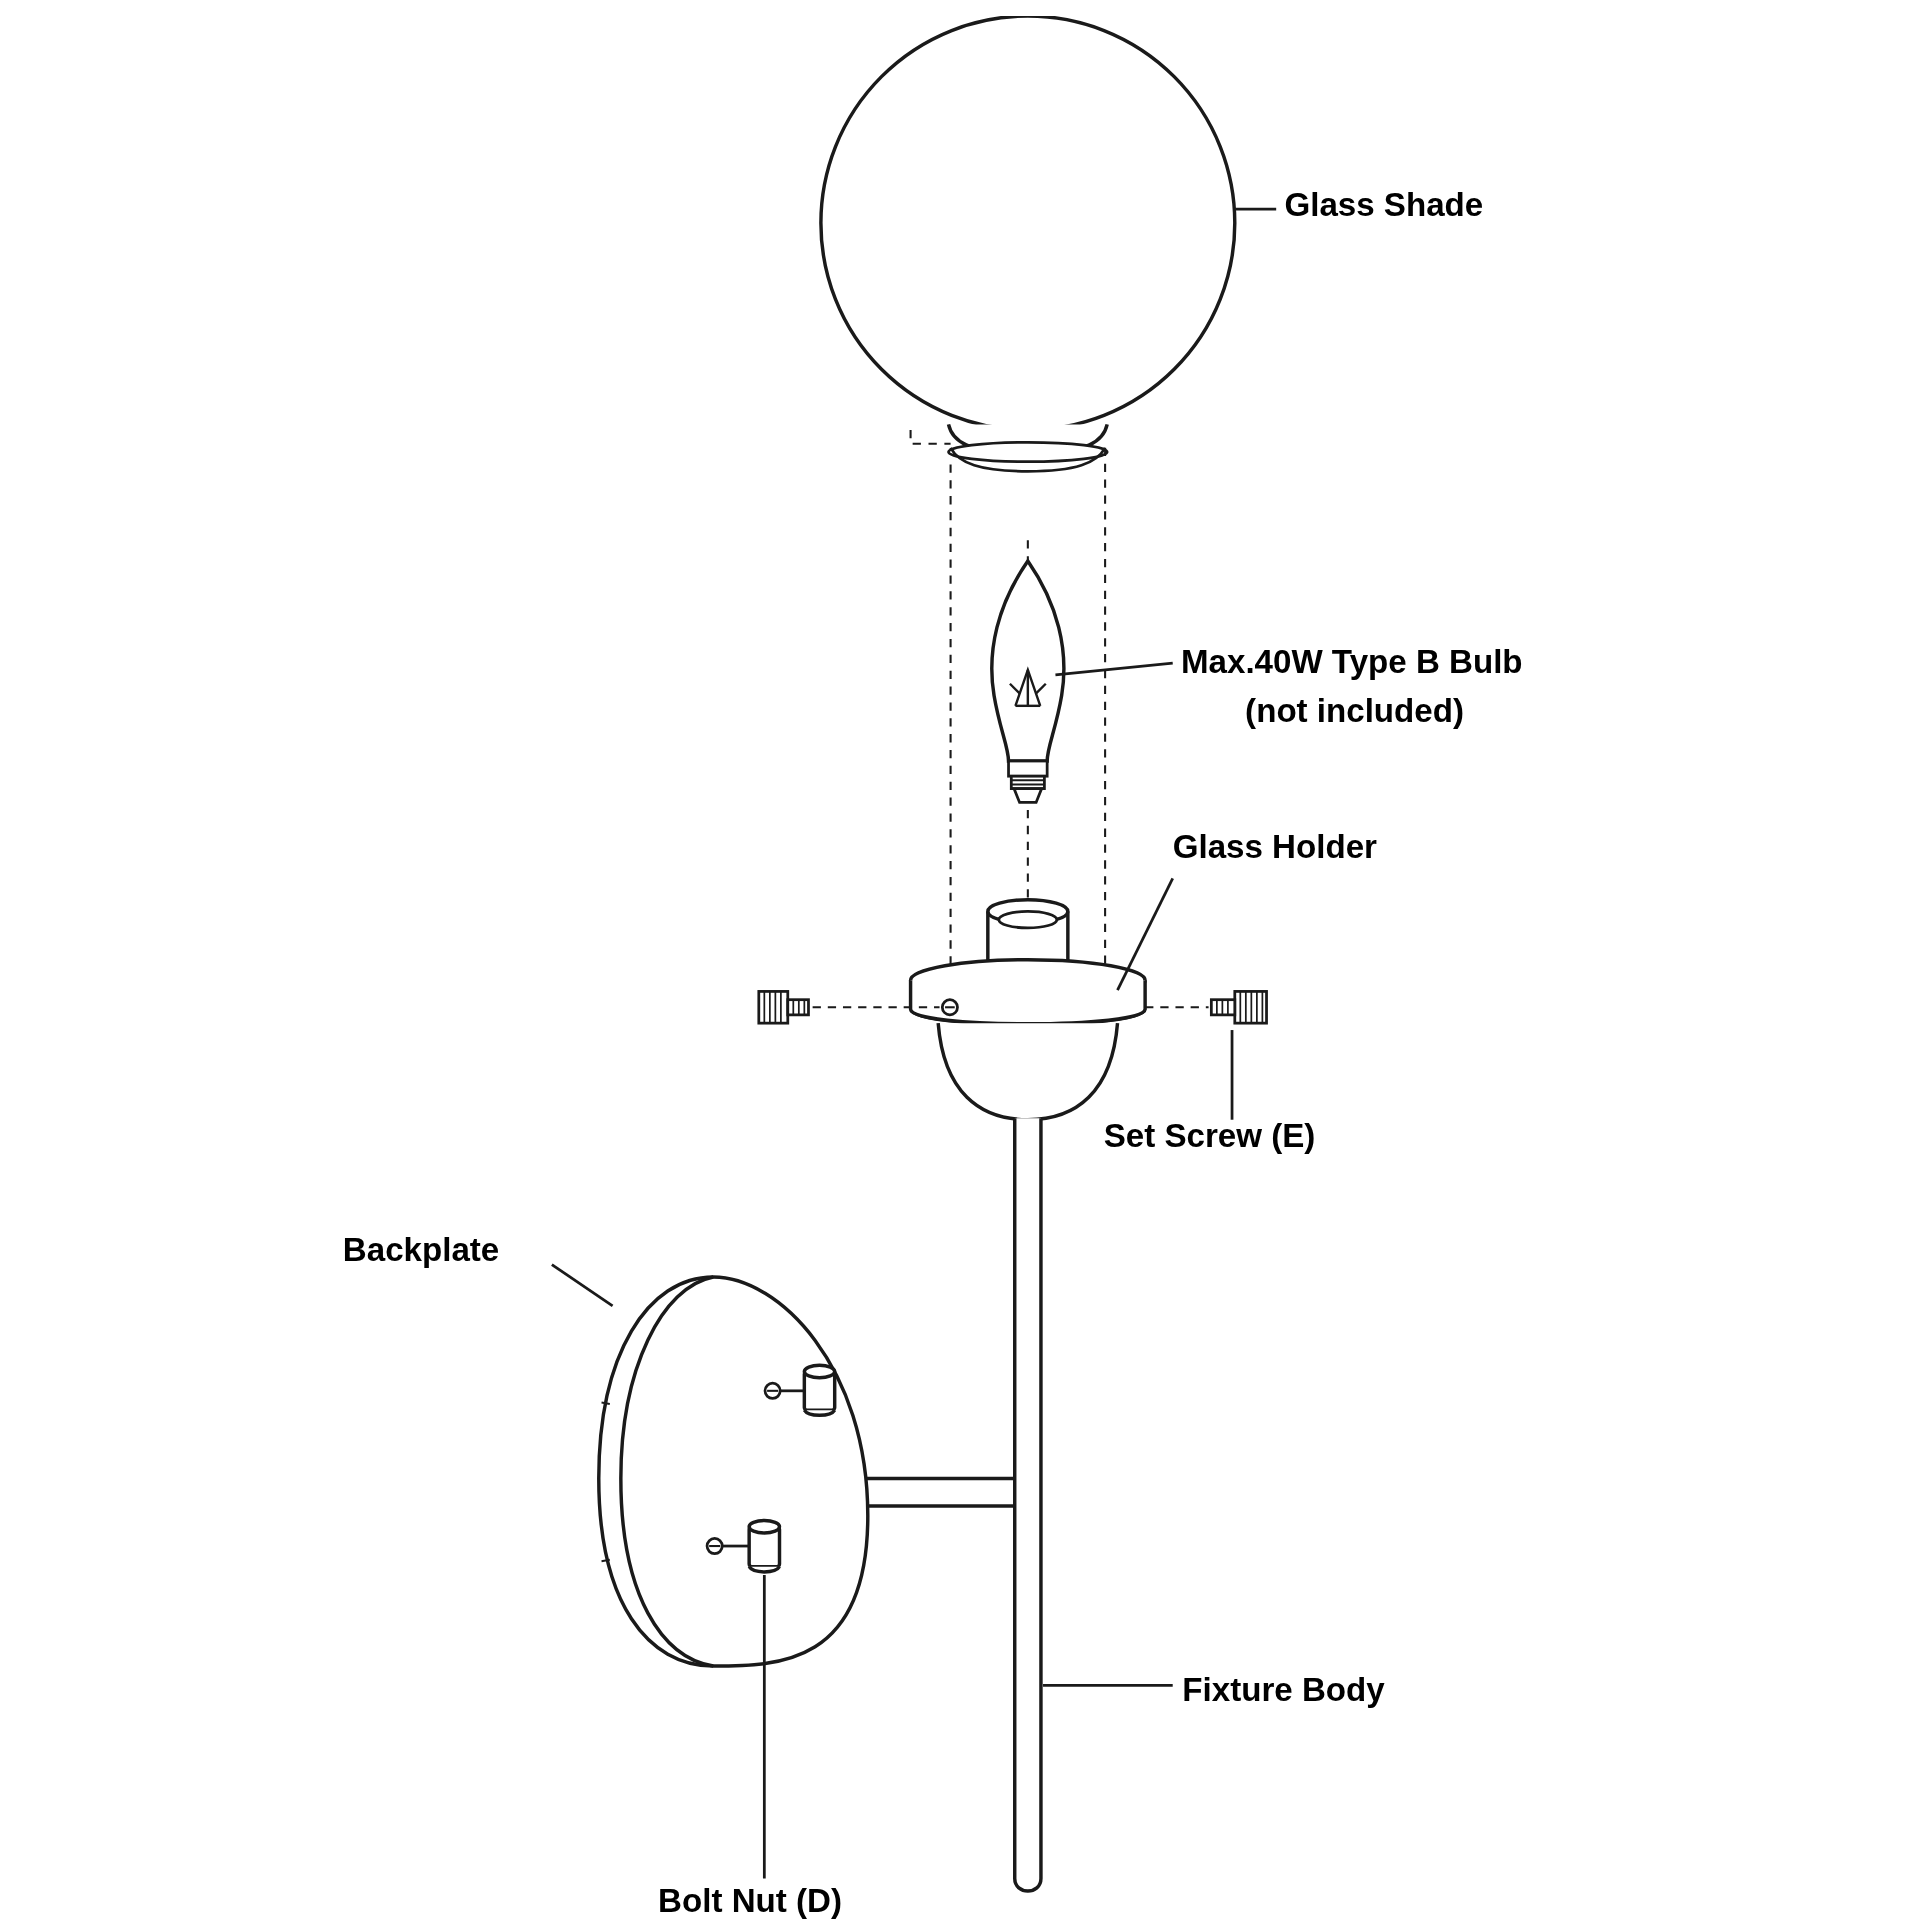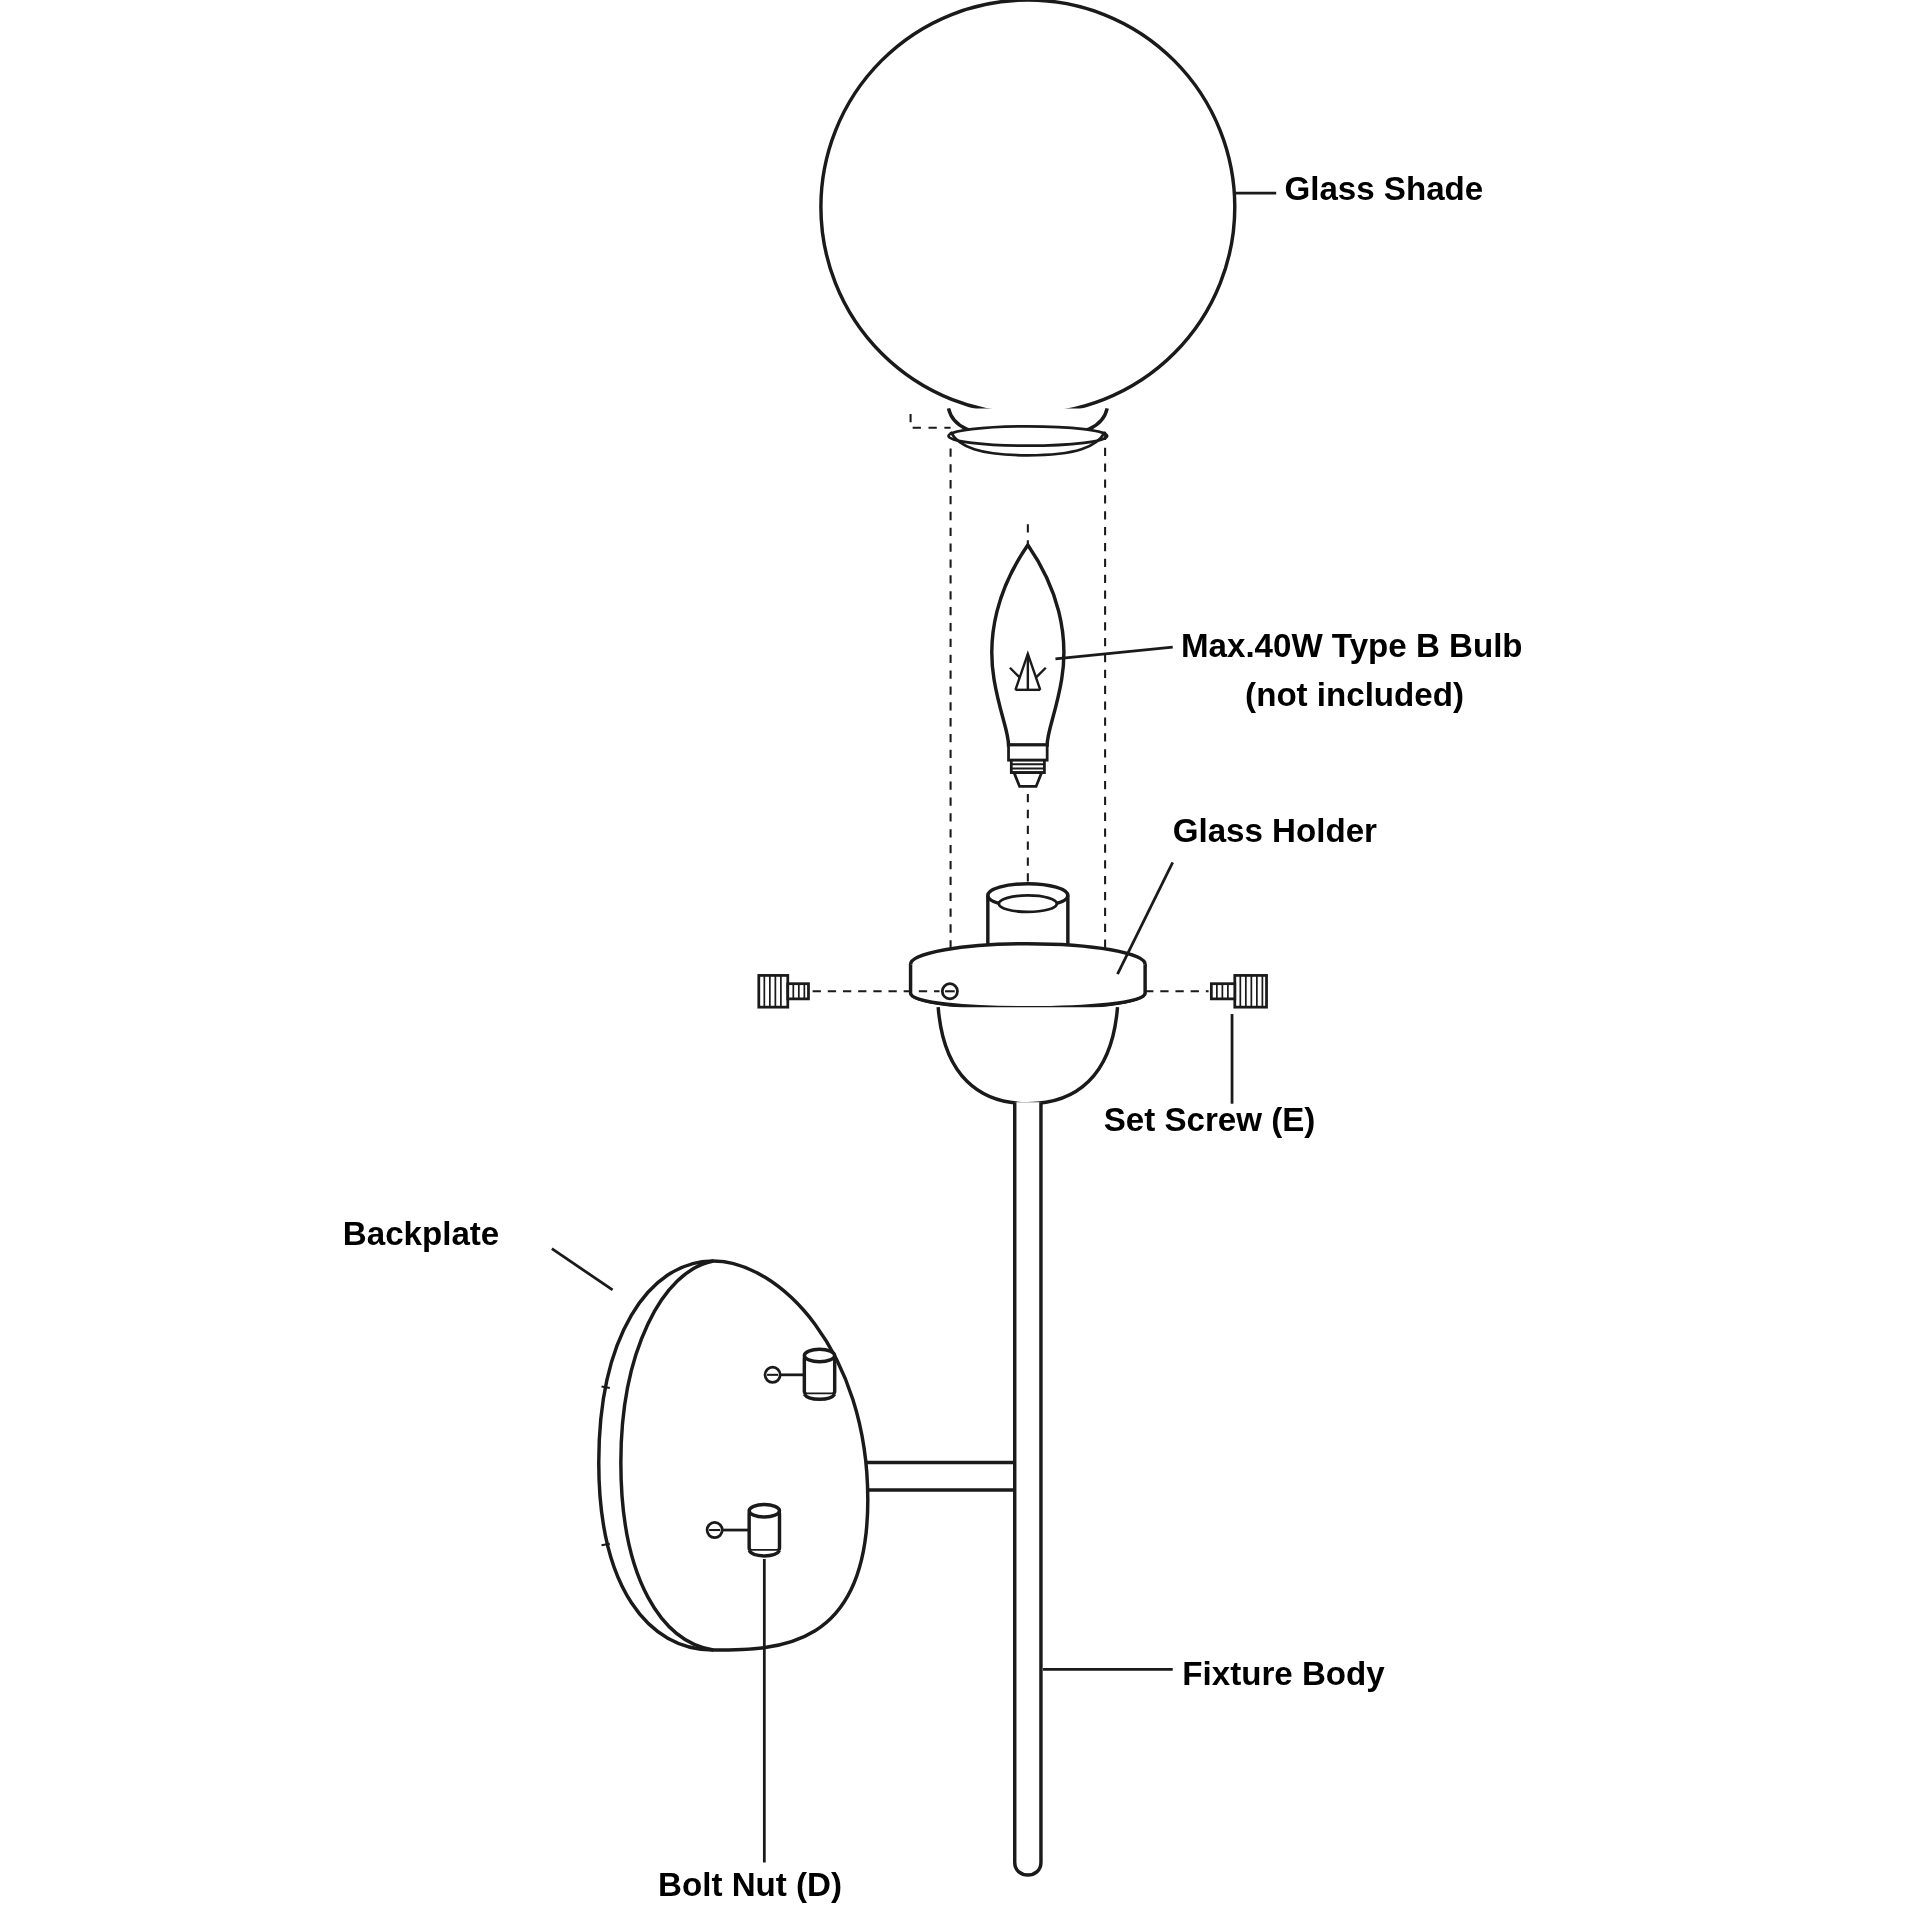--- a/index.html
+++ b/index.html
@@ -9,21 +9,21 @@
   }
   body {
     width: 1926px;
     height: 1926px;
     font-family: "Liberation Sans", sans-serif;
     position: relative;
     overflow: hidden;
   }
   #diagram-root {
     position: absolute;
-    left: 0; top: 0;
+    left: 0; top: 16px;
     width: 1926px;
     height: 1510px;
   }
   svg.diagram {
     display: block;
     width: 1926px;
     height: 1926px;
   }
   .lbl {
     font-family: "Liberation Sans", sans-serif;

